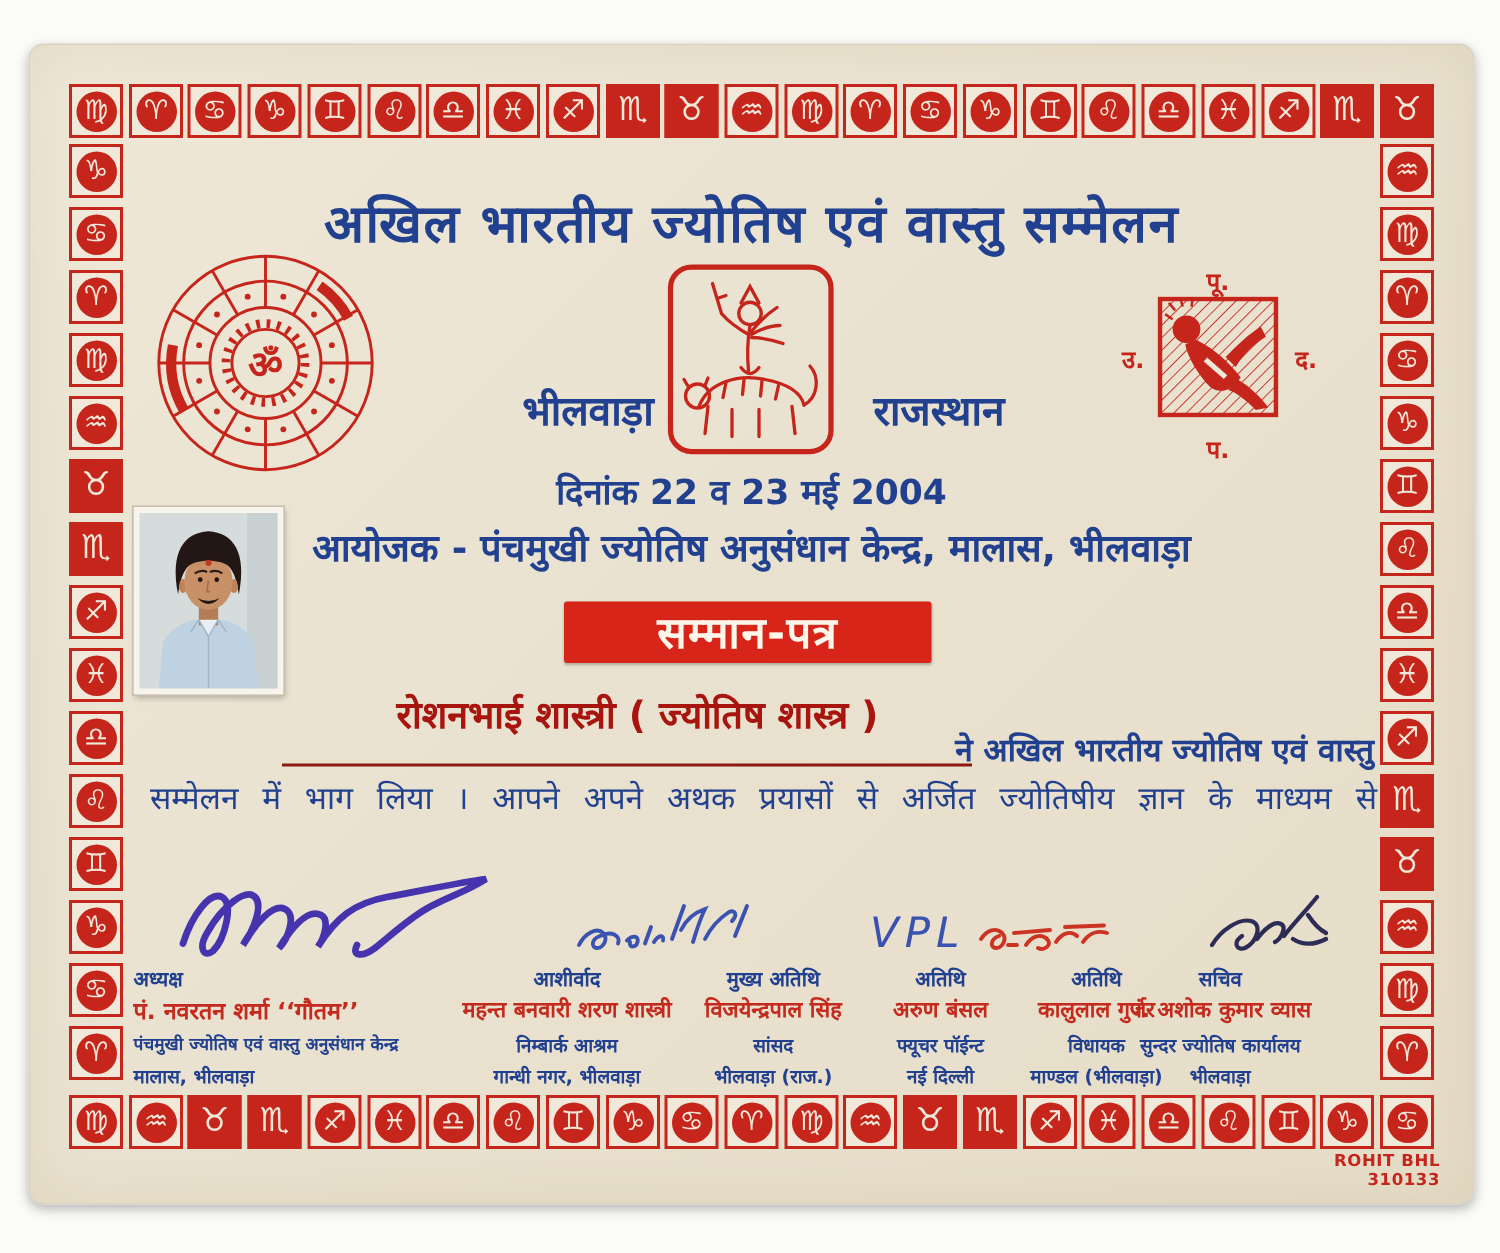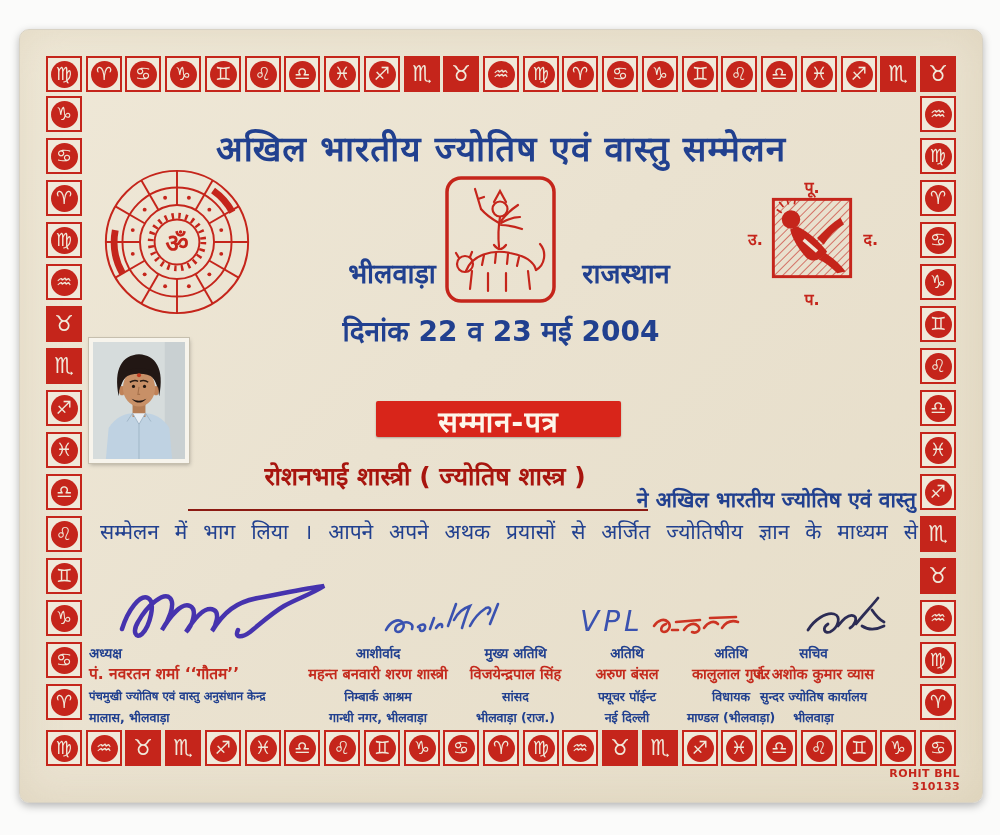--- a/index.html
+++ b/index.html
@@ -20,36 +20,36 @@
          display:flex;align-items:center;justify-content:center;font-size:18px;line-height:1;}
   .zcell.filled{background:var(--red);}
   .zcell.filled .disc{background:transparent;color:#f0e9da;font-size:22px;}
   
   .title{position:absolute;left:55px;right:55px;top:94px;text-align:center;
          font-size:35px;font-weight:bold;color:var(--blue);letter-spacing:1px;}
   .city,.state{position:absolute;top:224px;width:180px;text-align:center;
          font-size:27px;font-weight:bold;color:var(--blue);}
   .city{left:282px;} .state{left:516px;}
   .date-line{position:absolute;left:0;right:0;top:281px;text-align:center;
-         font-size:28px;font-weight:bold;color:var(--blue);}
+         font-size:23px;font-weight:bold;color:var(--blue);}
   .organizer-line{position:absolute;left:0;right:0;top:317px;text-align:center;
          font-size:25px;font-weight:bold;color:var(--blue);}
   .wheel{position:absolute;left:74px;top:136px;width:166px;height:152px;}
   .durga{position:absolute;left:424px;top:145px;width:113px;height:129px;}
   .vastu-wrap{position:absolute;left:734px;top:146px;width:116px;height:128px;
          color:var(--red);font-weight:bold;font-size:16px;}
   .vastu-wrap svg{position:absolute;left:16px;top:20px;width:84px;height:84px;}
   .dir-top{position:absolute;left:0;right:0;top:0;text-align:center;}
   .dir-bottom{position:absolute;left:0;right:0;bottom:-6px;text-align:center;}
   .dir-left{position:absolute;left:-6px;top:52px;}
   .dir-right{position:absolute;right:-8px;top:52px;}
   .photo{position:absolute;left:69px;top:308px;width:100px;height:125px;
          border:4px solid #f7f4ec;outline:1px solid #c6bfae;box-shadow:1px 2px 4px rgba(0,0,0,.25);}
   .photo svg{display:block;width:100%;height:100%;}
-  .heading-box{position:absolute;left:356px;top:371px;width:245px;height:36px;
+  .heading-box{position:absolute;left:356px;top:371px;width:245px;height:41px;
          background:var(--heading-bg);color:#fdf6ea;font-size:29px;font-weight:bold;
          text-align:center;line-height:43px;letter-spacing:1px;border-radius:2px;
          box-shadow:0 1px 2px rgba(0,0,0,.25);}
   .recipient{position:absolute;left:170px;top:428px;width:470px;text-align:center;
          font-size:25px;font-weight:bold;color:var(--name-red);}
   .rule-line{position:absolute;left:168px;top:479px;width:460px;border-top:2.5px solid #8c1a12;}
   .salutation{position:absolute;left:80px;top:455px;font-size:21px;font-weight:bold;color:var(--blue);}
   .struck{position:relative;display:inline-block;}
   .struck::after{content:'';position:absolute;left:-2px;right:-2px;top:56%;height:2.2px;
          background:var(--red);transform:rotate(-2deg);}
@@ -396,20 +396,21 @@
         <path d="M32,36 C48,44 58,54 68,66 C62,76 52,80 44,74 C34,64 26,50 24,40 Z"></path>
         <path d="M56,50 C66,40 74,32 84,26 L88,34 C78,40 70,48 64,58 Z"></path>
         <path d="M66,68 C76,74 84,82 90,90 L80,92 C72,84 64,78 58,76 Z"></path>
       </g>
       <path d="M14,20 l-6,-4 M16,13 l-5,-6 M22,10 l-2,-7 M29,10 l1,-7" class="rs" stroke-width="2" fill="none"></path>
       <path d="M40,52 l16,14" stroke="#efe8d8" stroke-width="4" fill="none"></path>
     </svg>
   </div>
 
   <div class="date-line">दिनांक 22 व 23 मई 2004</div>
+  <div class="organizer-line">आयोजक - पंचमुखी ज्योतिष अनुसंधान केन्द्र, मालास, भीलवाड़ा</div>
 
   <div class="photo">
     <svg viewBox="0 0 100 125" preserveAspectRatio="none">
       <rect width="100" height="125" fill="#d6dcdc"></rect>
       <rect x="78" width="22" height="125" fill="#c9d0d2"></rect>
       <path d="M14,125 L17,92 C24,80 36,76 43,76 L57,76 C64,76 76,80 83,92 L86,125 Z" fill="#bfd2e2"></path>
       <path d="M43,66 h14 v14 h-14 z" fill="#b57d55"></path>
       <path d="M28,58 C22,28 32,14 50,13 C68,14 78,28 72,58 C70,44 66,32 50,32 C34,32 30,44 28,58 Z" fill="#221714"></path>
       <ellipse cx="31.5" cy="52" rx="3" ry="5" fill="#c08258"></ellipse>
       <ellipse cx="68.5" cy="52" rx="3" ry="5" fill="#c08258"></ellipse>

